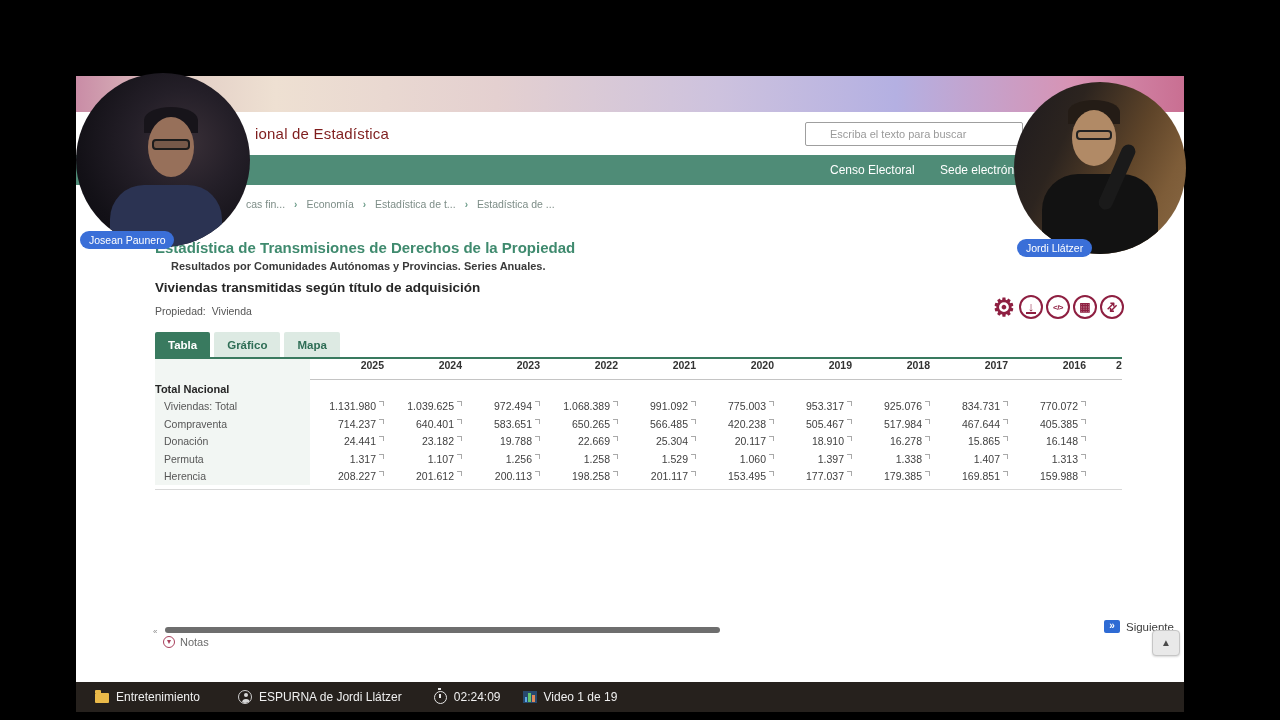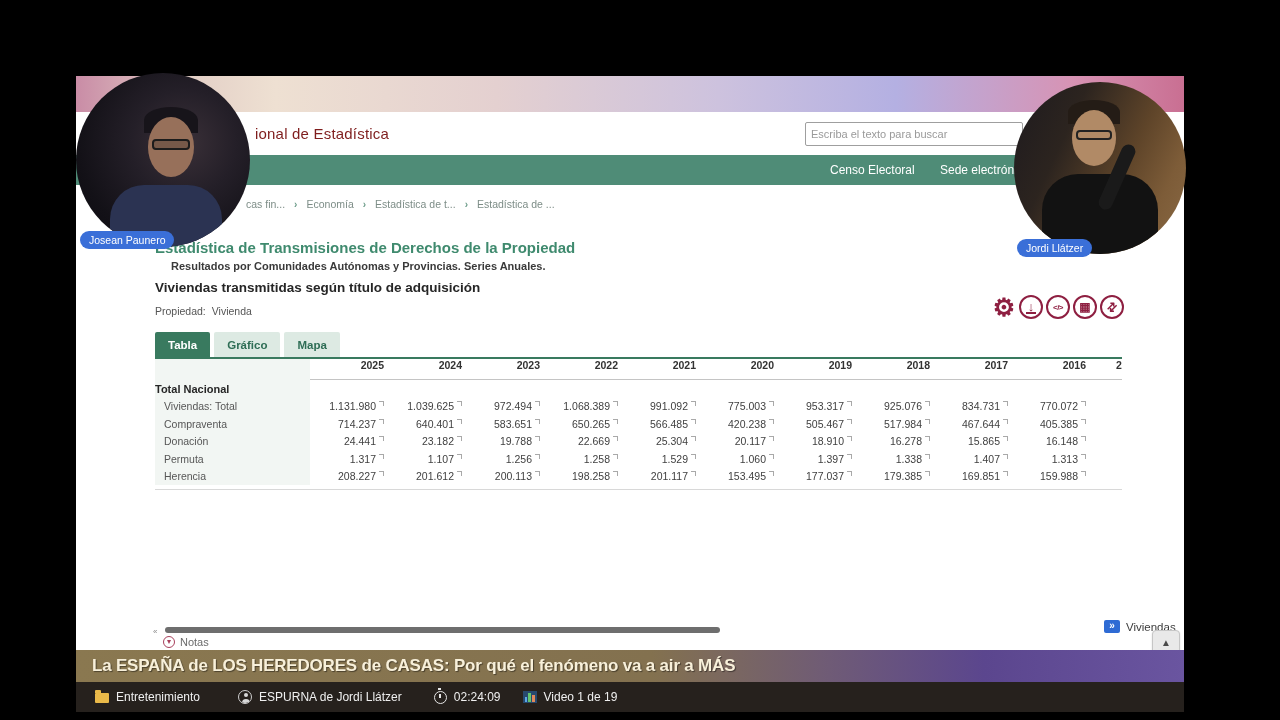--- a/index.html
+++ b/index.html
@@ -9,21 +9,21 @@
   .video { position:absolute; left:76px; top:76px; width:1108px; height:636px; background:#fff; overflow:hidden; }
 
   
   .topband { position:absolute; left:0; top:0; width:1108px; height:36px;
     background:linear-gradient(90deg,#c98ca6 0%,#e3cfc6 10%,#eee0d2 18%,#e4d0d0 38%,#cdc2de 58%,#b4b0e2 74%,#d793b4 90%,#c96f92 100%); }
 
   
   .site-header { position:absolute; left:0; top:36px; width:1108px; height:43px; background:#fff; }
   .brand { position:absolute; left:179px; top:13px; font-size:15px; color:#7f1d1d; letter-spacing:.2px; }
   .search-box { position:absolute; left:729px; top:10px; width:218px; height:24px; border:1px solid #9f9f9f; background:#fff; border-radius:2px;
-    font-size:11px; color:#999; padding:0 5px; font-family:"Liberation Sans", sans-serif; }
+    font-size:11px; color:#999; padding:0 24px; font-family:"Liberation Sans", sans-serif; }
   .search-box::placeholder { color:#9a9a9a; }
 
   .green-bar { position:absolute; left:0; top:79px; width:1108px; height:30px; background:#4f8c77; }
   .menu-item { position:absolute; top:8px; color:#fff; font-size:12px; }
   .menu-item.m0 { left:754px; }
   .menu-item.m1 { left:864px; }
 
   .logo-partial { position:absolute; left:1031px; top:118px; color:#c41230; font-size:21px; font-weight:bold; }
 
   .breadcrumb { position:absolute; left:170px; top:122px; font-size:10.5px; color:#7d8d87; display:flex; gap:9px; align-items:center; }
@@ -280,27 +280,24 @@
     <div class="hscroll-arrows">‹‹</div>
     <div class="hscroll"></div>
 
     <div class="notas">
       <span class="notas-icon"></span>
       <span>Notas</span>
     </div>
 
     <div class="siguiente">
       <span class="next-icon"></span>
-      <span>Viviendas</span>
+      <span>Siguiente</span>
     </div>
     <div class="top-btn"></div>
 
-    <div class="title-bar">
-      <div class="video-title">La ESPAÑA de LOS HEREDORES de CASAS: Por qué el fenómeno va a air a MÁS</div>
-    </div>
 
     <div class="status-bar">
       <div class="status-item si0">
         <span class="folder-icon"></span>
         <span>Entretenimiento</span>
       </div>
       <div class="status-item si1">
         <span class="person-icon"></span>
         <span>ESPURNA de Jordi Llátzer</span>
       </div>

